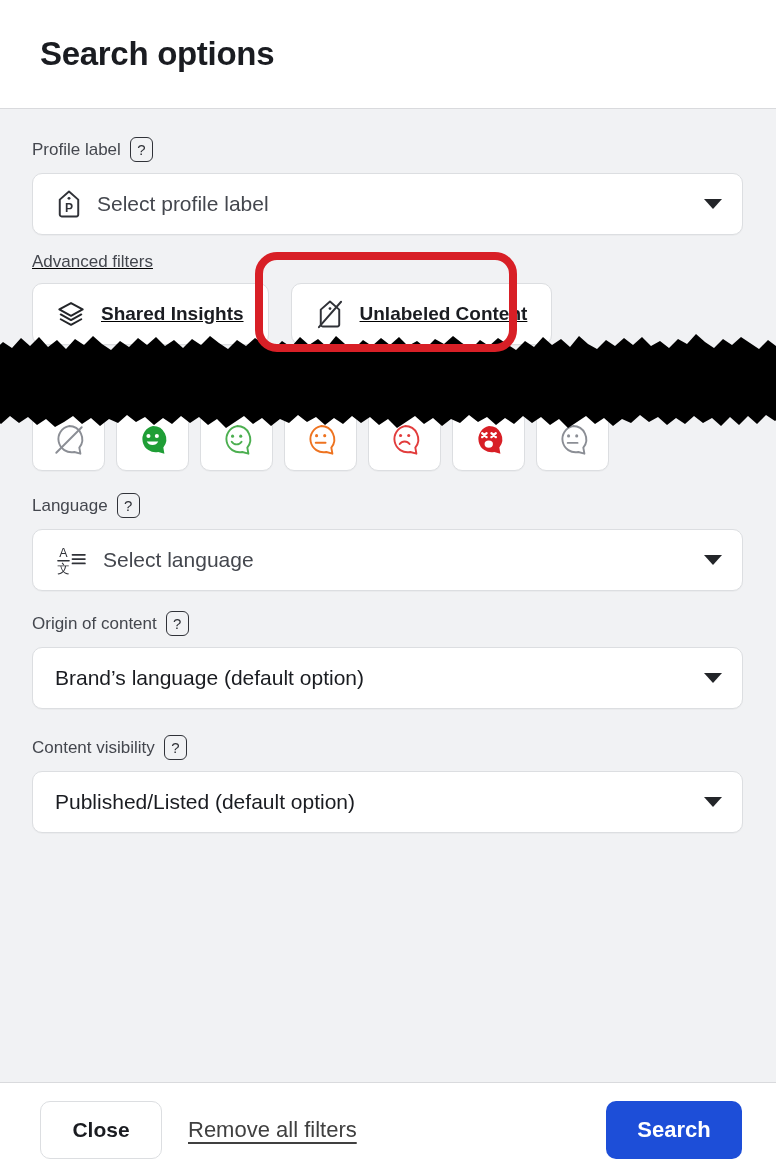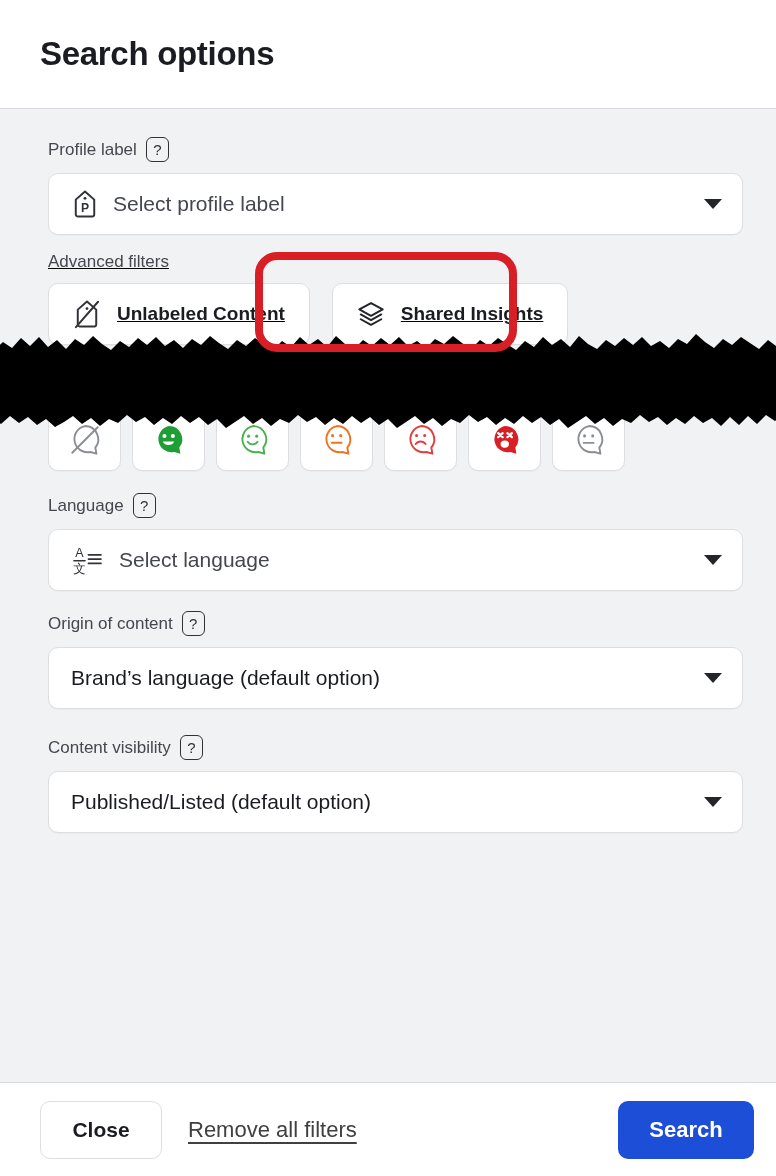--- a/index.html
+++ b/index.html
@@ -36,21 +36,21 @@
     font-weight: 700;
     color: #1a1c21;
     letter-spacing: -0.3px;
   }
 
   
   .panel-body {
     position: relative;
     flex: 1 1 auto;
     background: #f1f2f4;
-    padding: 28px 33px 0 48px;
+    padding: 28px 33px 0 32px;
     overflow: hidden;
   }
 
   .field { margin-bottom: 20px; }
 
   .field-label-row {
     display: flex;
     align-items: center;
     gap: 9px;
     margin-bottom: 11px;
@@ -158,21 +158,21 @@
     box-shadow: 0 1px 1px rgba(0,0,0,0.03);
   }
 
   
   .panel-footer {
     height: 94px;
     background: #ffffff;
     border-top: 1px solid #d9dadd;
     display: flex;
     align-items: center;
-    padding: 0 22px 0 40px;
+    padding: 0 34px 0 40px;
     gap: 26px;
     flex: 0 0 auto;
   }
   .btn-close {
     height: 58px;
     min-width: 122px;
     background: #ffffff;
     border: 1px solid #dcdee1;
     border-radius: 10px;
     font-family: "Liberation Sans", sans-serif;
@@ -234,35 +234,35 @@
       <path fill="#000000" d="M0,22 L9,14 18,20 27,10 36,18 45,9 54,19 63,12 72,21 81,11 90,17 99,8 108,16 117,22 126,13 135,19 144,10 153,17 162,9 171,18 180,12 189,20 198,11 207,17 216,8 225,15 234,21 243,12 252,18 261,10 270,16 279,22 288,13 297,19 306,9 315,17 324,11 333,19 342,8 351,16 360,21 369,12 378,18 387,10 396,17 405,9 414,18 423,13 432,20 441,11 450,16 459,8 468,15 477,21 486,12 495,18 504,10 513,16 522,22 531,13 540,19 549,9 558,17 567,11 576,19 585,8 594,16 603,21 612,12 621,18 630,10 639,17 648,9 657,18 666,13 675,20 684,11 693,16 702,6 711,14 720,20 729,11 738,17 747,9 756,15 765,21 774,12 782,18 790,10 L790,86 781,93 772,87 763,96 754,88 745,97 736,89 727,98 718,90 709,95 700,88 691,96 682,90 673,97 664,89 655,94 646,87 637,95 628,91 619,98 610,90 601,96 592,88 583,94 574,100 565,91 556,97 547,89 538,95 529,88 520,96 511,90 502,97 493,89 484,94 475,87 466,95 457,91 448,98 439,90 430,96 421,88 412,94 403,100 394,91 385,97 376,89 367,95 358,88 349,96 340,90 331,97 322,89 313,94 304,87 295,95 286,91 277,98 268,90 259,96 250,88 241,94 232,100 223,91 214,97 205,89 196,95 187,88 178,96 169,90 160,97 151,89 142,94 133,87 124,95 115,91 106,98 97,90 88,96 79,88 70,94 61,99 52,91 43,97 34,89 25,95 16,88 7,96 0,90 Z"></path>
     </svg>
 
     <div class="field" style="margin-top:-3px;text-decoration:underline;">
       <div class="field-label-row">
         <span class="field-label">Advanced filters</span>
       </div>
       <div class="chip-row">
 
         <div class="chip">
+          <svg width="28" height="28" viewBox="0 0 24 24">
+            <path d="M12 2.6 22 8.1 12 13.6 2 8.1Z" fill="none" stroke="#232529" stroke-width="1.7" stroke-linejoin="round"></path>
+            <path d="M3.2 12.4 12 17.2l8.8-4.8" fill="none" stroke="#232529" stroke-width="1.7" stroke-linecap="round" stroke-linejoin="round"></path>
+            <path d="M3.2 16.5 12 21.3l8.8-4.8" fill="none" stroke="#232529" stroke-width="1.7" stroke-linecap="round" stroke-linejoin="round"></path>
+          </svg>
+          <span class="chip-label">Shared Insights</span>
+        </div>
+
+        <div class="chip">
           <svg width="28" height="30" viewBox="0 0 24 26">
             <path d="M12 2.2 20 9.2V22.2a1.6 1.6 0 0 1-1.6 1.6H5.6A1.6 1.6 0 0 1 4 22.2V9.2Z" fill="none" stroke="#303238" stroke-width="1.7" stroke-linejoin="round"></path>
             <circle cx="12" cy="8.3" r="1.2" fill="#303238"></circle>
             <line x1="2.4" y1="24.4" x2="21.6" y2="2.4" stroke="#303238" stroke-width="1.7" stroke-linecap="round"></line>
           </svg>
           <span class="chip-label">Unlabeled Content</span>
-        </div>
-
-        <div class="chip">
-          <svg width="28" height="28" viewBox="0 0 24 24">
-            <path d="M12 2.6 22 8.1 12 13.6 2 8.1Z" fill="none" stroke="#232529" stroke-width="1.7" stroke-linejoin="round"></path>
-            <path d="M3.2 12.4 12 17.2l8.8-4.8" fill="none" stroke="#232529" stroke-width="1.7" stroke-linecap="round" stroke-linejoin="round"></path>
-            <path d="M3.2 16.5 12 21.3l8.8-4.8" fill="none" stroke="#232529" stroke-width="1.7" stroke-linecap="round" stroke-linejoin="round"></path>
-          </svg>
-          <span class="chip-label">Shared Insights</span>
         </div>
 
       </div>
     </div>
 
     <div class="annotation-ring" style="left:255px; top:143px; width:262px; height:100px;"></div>
 
     <div class="field" style="margin-top:28px;">
       <div class="field-label-row">
         <span class="field-label">Content sentiment</span>

